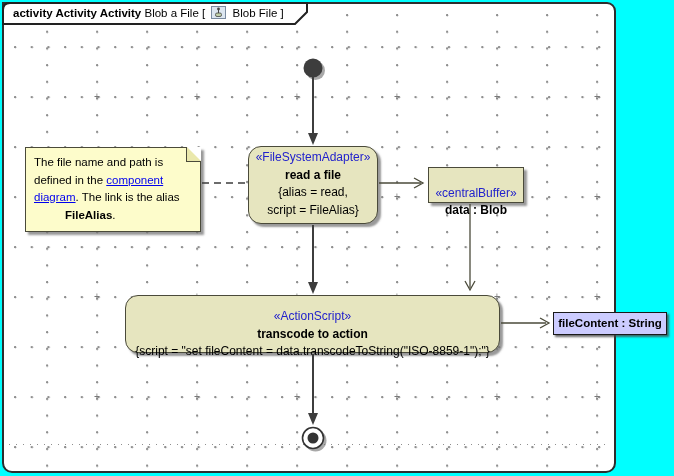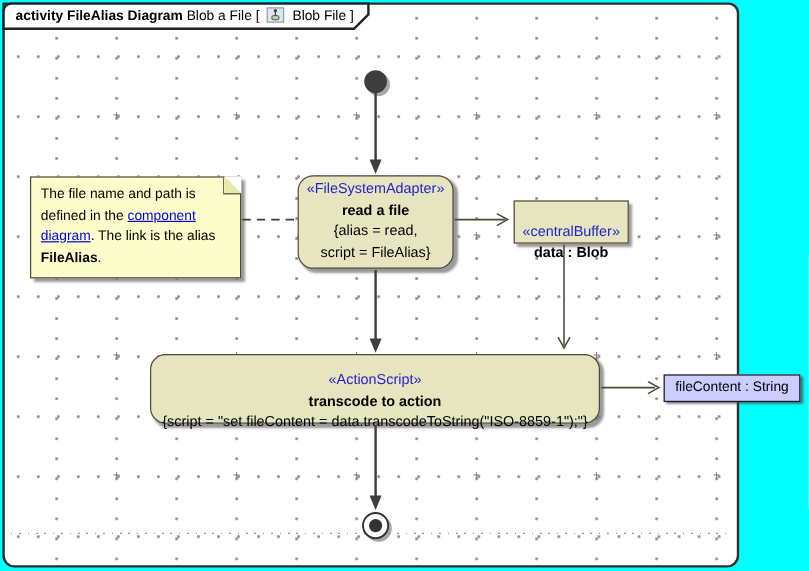--- a/index.html
+++ b/index.html
@@ -28,36 +28,36 @@
   .diagicon{display:inline-block;vertical-align:-2px;margin:0 3px;}
 
   
   #note{position:absolute;left:25px;top:147px;width:176px;height:85px;z-index:2;
     background:#FDFCCB;border:1px solid #4A4A3A;box-shadow:3px 3px 2px rgba(110,110,110,0.7);
     font-size:11.5px;line-height:17.5px;color:#000;box-sizing:border-box;padding:6px 6px 4px 8px;}
   #note .fold{position:absolute;top:-1px;right:-1px;width:0;height:0;border-style:solid;
     border-width:0 14px 14px 0;border-color:#FFFFFF #FFFFFF #EAE8AC #EAE8AC;
     box-shadow:-1px 1px 0 #4A4A3A;}
   #note a{color:#0000EE;text-decoration:underline;cursor:pointer;}
-  #note .b{font-weight:bold;}
+  #note .b{font-weight:bold;margin-left:31px;}
 
   
   .uml-node{position:absolute;z-index:2;background:#E6E5BF;border:1.5px solid #4A4A3A;
     box-shadow:3px 3px 2px rgba(110,110,110,0.7);box-sizing:border-box;
     text-align:center;color:#000;font-size:12px;line-height:17.5px;}
   .stereo{color:#2222CC;}
   .nname{font-weight:bold;}
   #node-read{left:248px;top:146px;width:130px;height:78px;border-radius:13px;padding-top:2px;}
   #node-buffer{left:428px;top:167px;width:96px;height:36px;line-height:16.5px;padding-top:17px;}
   #node-transcode{left:125px;top:295px;width:375px;height:58px;border-radius:13px;padding-top:12px;}
 
   
   #pin{position:absolute;left:553px;top:312px;width:114px;height:23px;z-index:2;
     background:#CCCCFF;border:1px solid #1A1A1A;box-shadow:2px 2px 2px rgba(70,70,70,0.8);
-    box-sizing:border-box;font-weight:normal;font-size:11.5px;line-height:20px;text-align:center;color:#000;}
+    box-sizing:border-box;font-weight:bold;font-size:11.5px;line-height:20px;text-align:center;color:#000;}
 </style>
 </head>
 <body>
 
 <div id="stage">
 
   <div id="canvas">
     <div id="pageline"></div>
     <div id="plus-layer">
         <span class="grid-plus" style="left: 93px; top: 93px;">+</span>
@@ -121,21 +121,21 @@
     </g>
 
     <line x1="202" y1="183" x2="245" y2="183" stroke="#3D3D3D" stroke-width="1.4" stroke-dasharray="7,5"></line>
 
     <circle cx="315.5" cy="440.5" r="11" fill="rgba(110,110,110,0.6)"></circle>
     <circle cx="313" cy="438" r="10.5" fill="#FFFFFF" stroke="#333333" stroke-width="1.6"></circle>
     <circle cx="313" cy="438" r="5.5" fill="#333333"></circle>
   </svg>
 
   <div id="tab-text">
-    <span class="bold">activity FileAlias Diagram</span>
+    <span class="bold">activity Activity Activity</span>
     <span>Blob a File [</span>
     <span class="diagicon"><svg width="15" height="13" viewBox="0 0 15 13">
           <rect x="0.5" y="0.5" width="14" height="12" fill="#DCE6F0" stroke="#7A8BA0"></rect>
           <circle cx="7.5" cy="3" r="1.4" fill="#444"></circle>
           <line x1="7.5" y1="4" x2="7.5" y2="7" stroke="#444"></line>
           <rect x="4.5" y="7" width="6" height="3.5" fill="#BFCFA8" stroke="#444" stroke-width="0.8" rx="1.5"></rect>
         </svg></span>
     <span>Blob File ]</span>
   </div>
 

